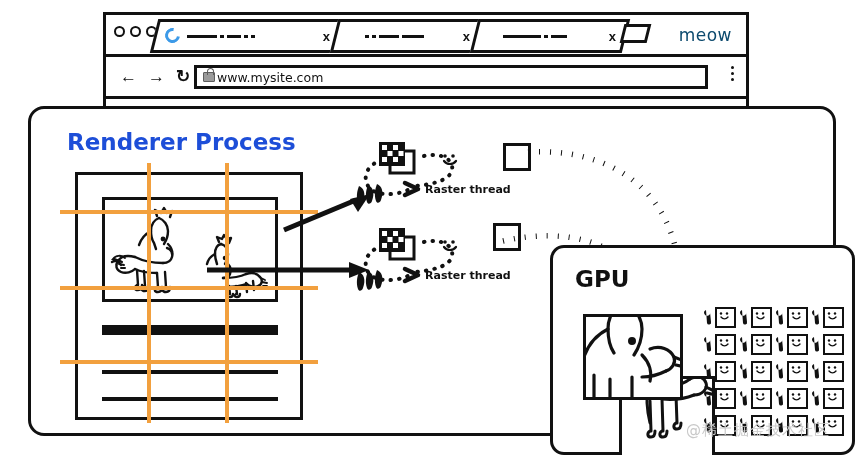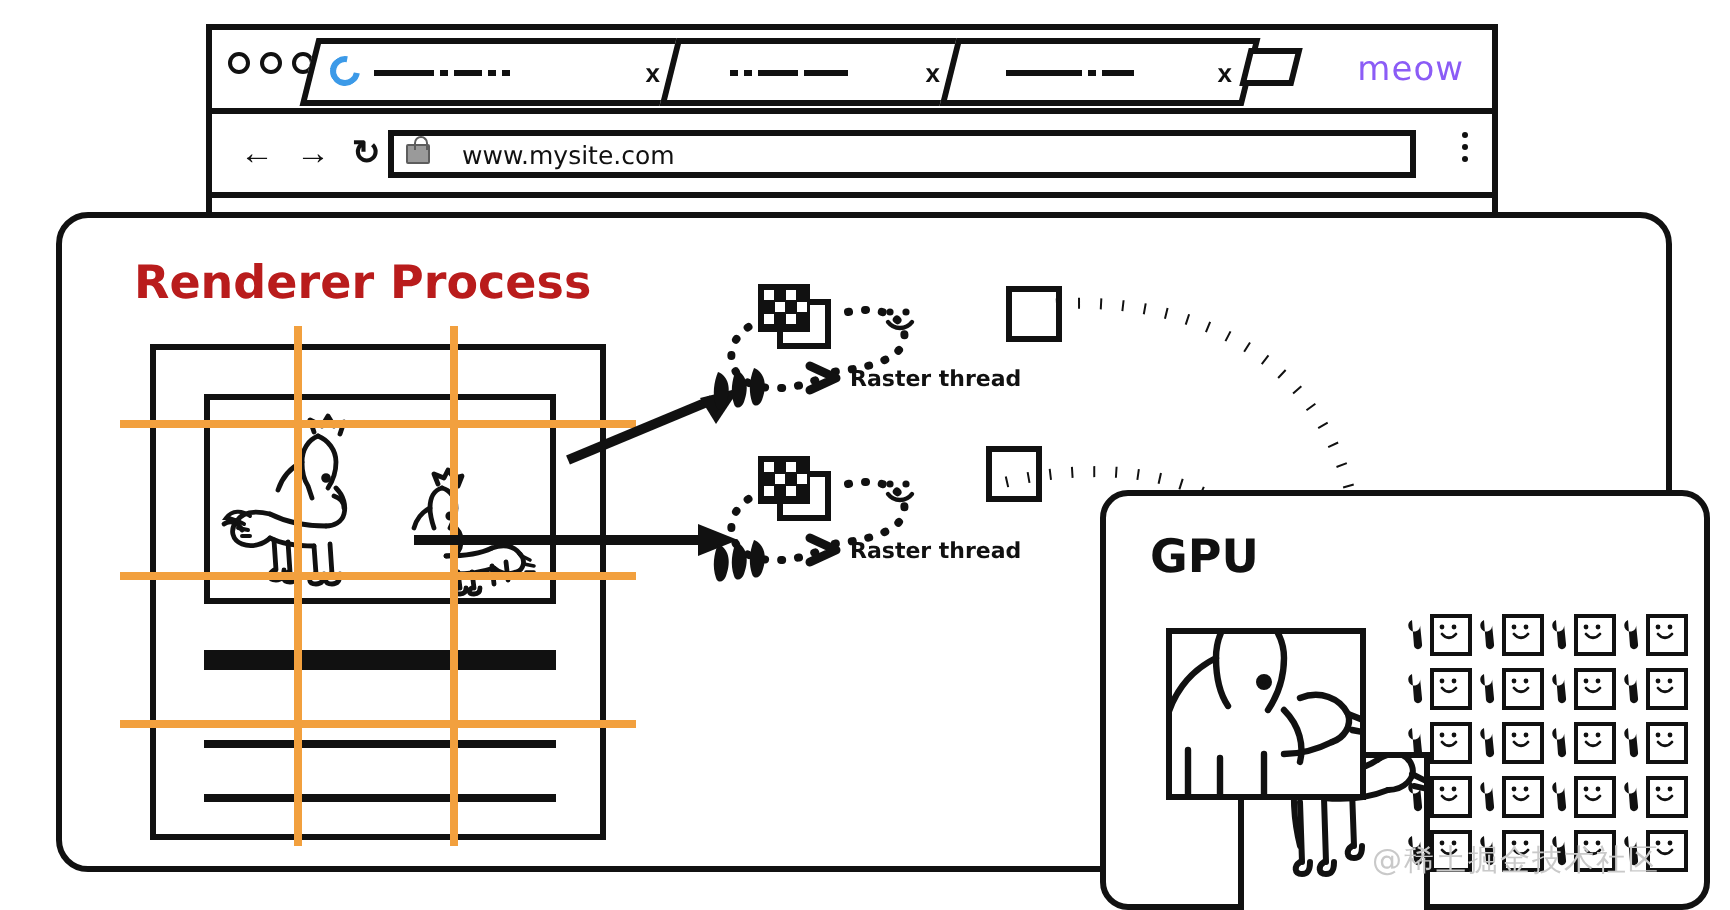--- a/index.html
+++ b/index.html
@@ -67,21 +67,21 @@
   }
   .tab-new {
     position: absolute; top: 9px;
     width: 27px; height: 19px;
     border: 3px solid #111; box-sizing: border-box;
     transform: skewX(-14deg);
     background: #fff;
   }
   .brand {
     position: absolute; right: 14px; top: 10px;
-    font-size: 17px; letter-spacing: .5px; color: #8b5cf6;
+    font-size: 17px; letter-spacing: .5px; color: #0c4a6e;
     font-family: "DejaVu Sans", sans-serif;
   }
   #toolbar {
     position: absolute; left: 0; top: 42px;
     width: 100%; height: 42px;
     border-bottom: 3px solid #111;
     box-sizing: border-box;
   }
   .navbtn {
     position: absolute; top: 11px;
@@ -100,42 +100,42 @@
     width: 12px; height: 10px; background: #9a9a9a;
     border: 1px solid #5d5d5d; box-sizing: border-box;
     border-radius: 1px; flex: none;
   }
   .lock:before {
     content:""; position: absolute; left: 2.5px; top: -5px;
     width: 5px; height: 6px; border: 1.5px solid #5d5d5d;
     border-bottom: 0; border-radius: 4px 4px 0 0;
   }
   #omnibox .url {
-    margin-left: 16px; font-size: 12.5px; color: #111;
+    margin-left: 2px; font-size: 12.5px; color: #111;
     font-family: "DejaVu Sans", sans-serif;
   }
   .kebab {
     position: absolute; right: 12px; top: 9px;
     display: flex; flex-direction: column; gap: 3px;
   }
   .kebab i { display:block; width:3px; height:3px; border-radius:50%; background:#111; }
 
   
   #renderer-panel {
     left: 28px; top: 106px;
     width: 808px; height: 330px;
     border: 3.5px solid #111;
     border-radius: 16px;
     background: #fff;
     box-sizing: border-box;
     z-index: 10;
   }
   #renderer-title {
     position: absolute; left: 36px; top: 20px;
-    font-size: 23px; font-weight: bold; color: #b91c1c;
+    font-size: 23px; font-weight: bold; color: #1d4ed8;
     font-family: "DejaVu Sans", sans-serif;
   }
 
   
   #page-mock {
     left: 75px; top: 172px;
     width: 228px; height: 248px;
     border: 3.5px solid #111;
     background: #fff; box-sizing: border-box;
     z-index: 12;

